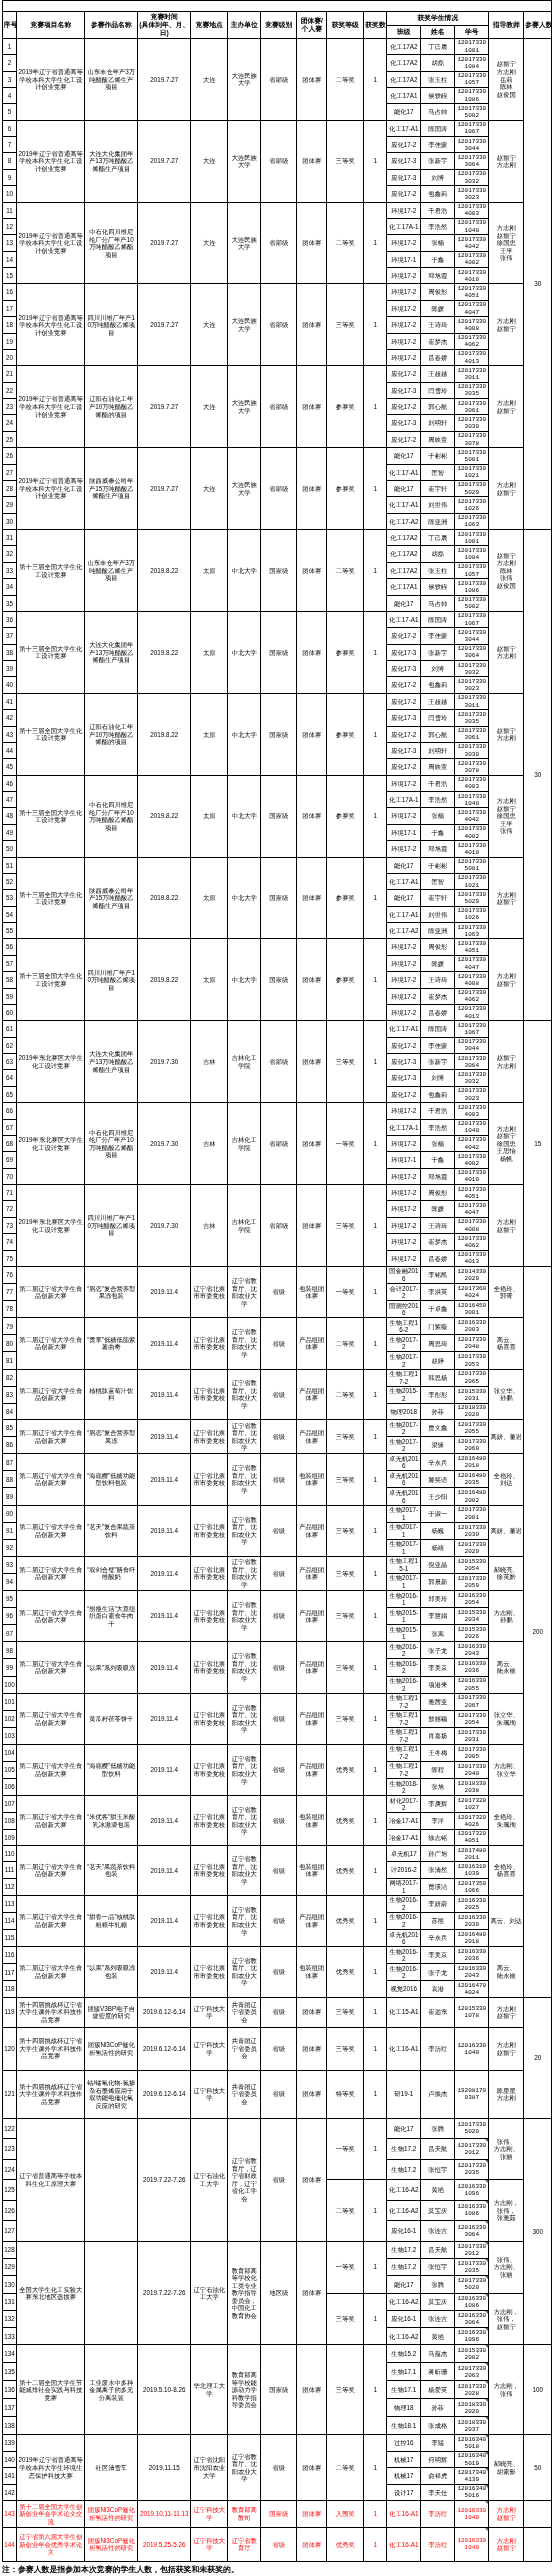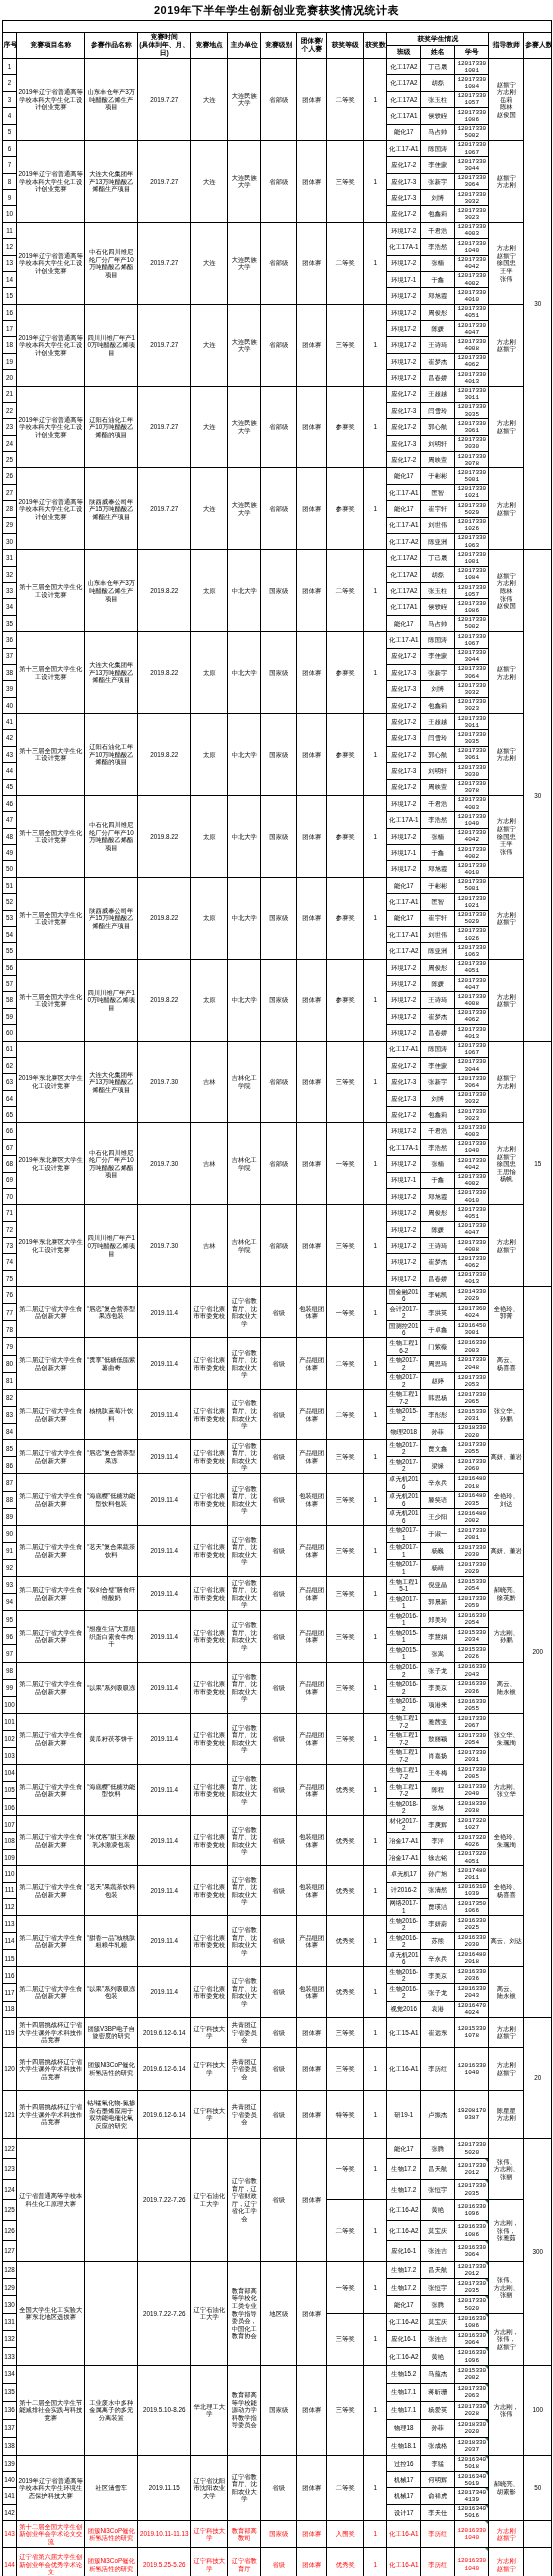--- a/index.html
+++ b/index.html
@@ -13,21 +13,20 @@
   td.work,td.comp{word-break:break-all;}
   td.idnum{font-family:"Liberation Mono","DejaVu Sans Mono",monospace;font-size:6px;}
   tr.red td{color:#f00;}
   td.flag:after{content:"";position:absolute;top:0;right:0;width:0;height:0;border-top:3.7px solid #3a7d44;border-left:3.7px solid transparent;}
   .note{font-size:7.9px;font-weight:bold;padding:1.6px 1px 3.1px 2.1px;text-align:left;}
 </style>
 </head>
 <body>
 
 <div class="page">
-  <div class="title">2019年下半年学生创新创业竞赛获奖情况统计表</div>
   <table id="grid">
       <colgroup>
         <col style="width: 14.7px;">
         <col style="width: 68px;">
         <col style="width: 53px;">
         <col style="width: 53px;">
         <col style="width: 37px;">
         <col style="width: 33px;">
         <col style="width: 36px;">
         <col style="width: 30px;">

